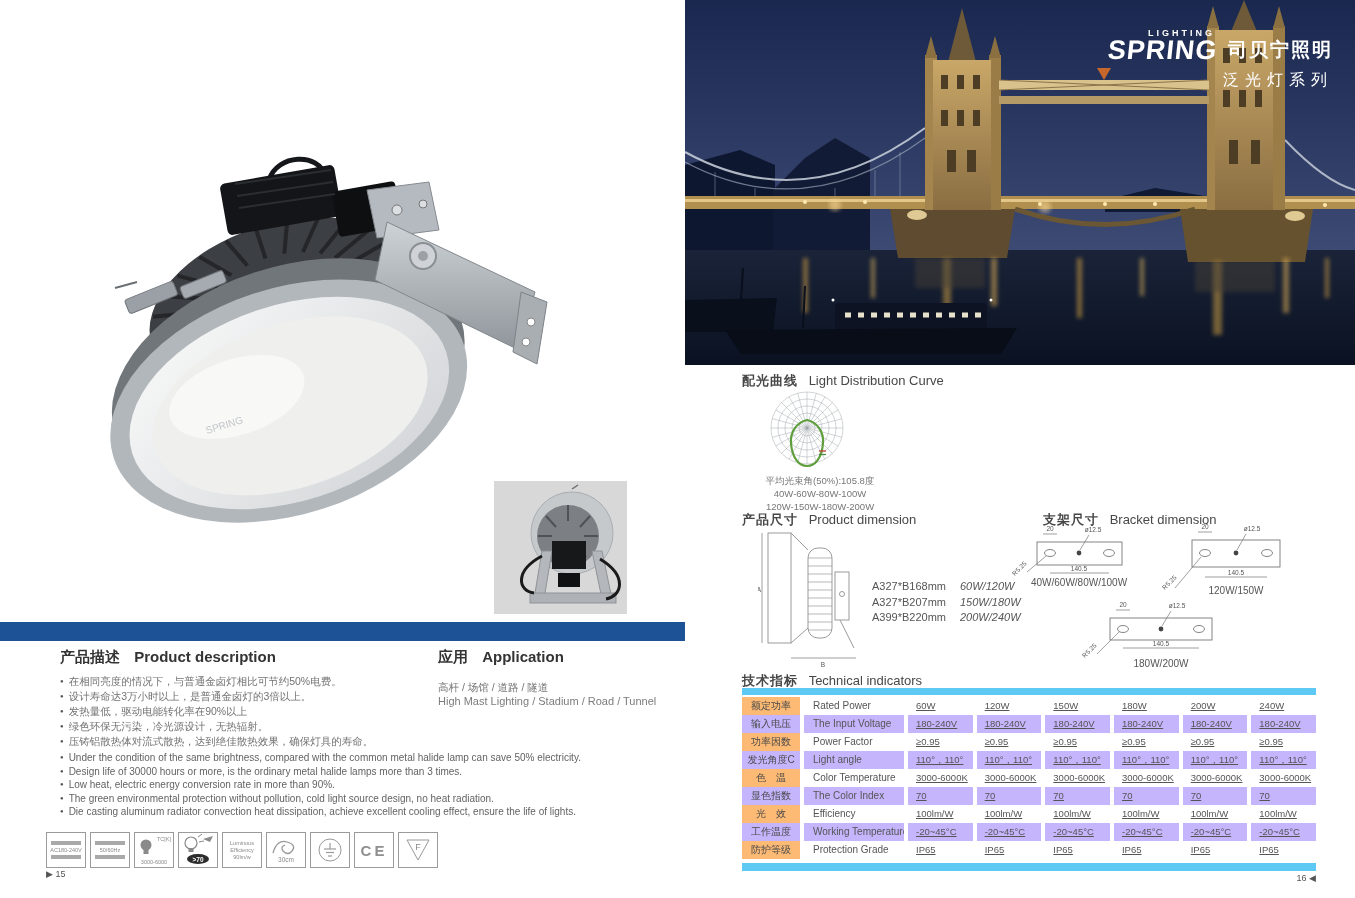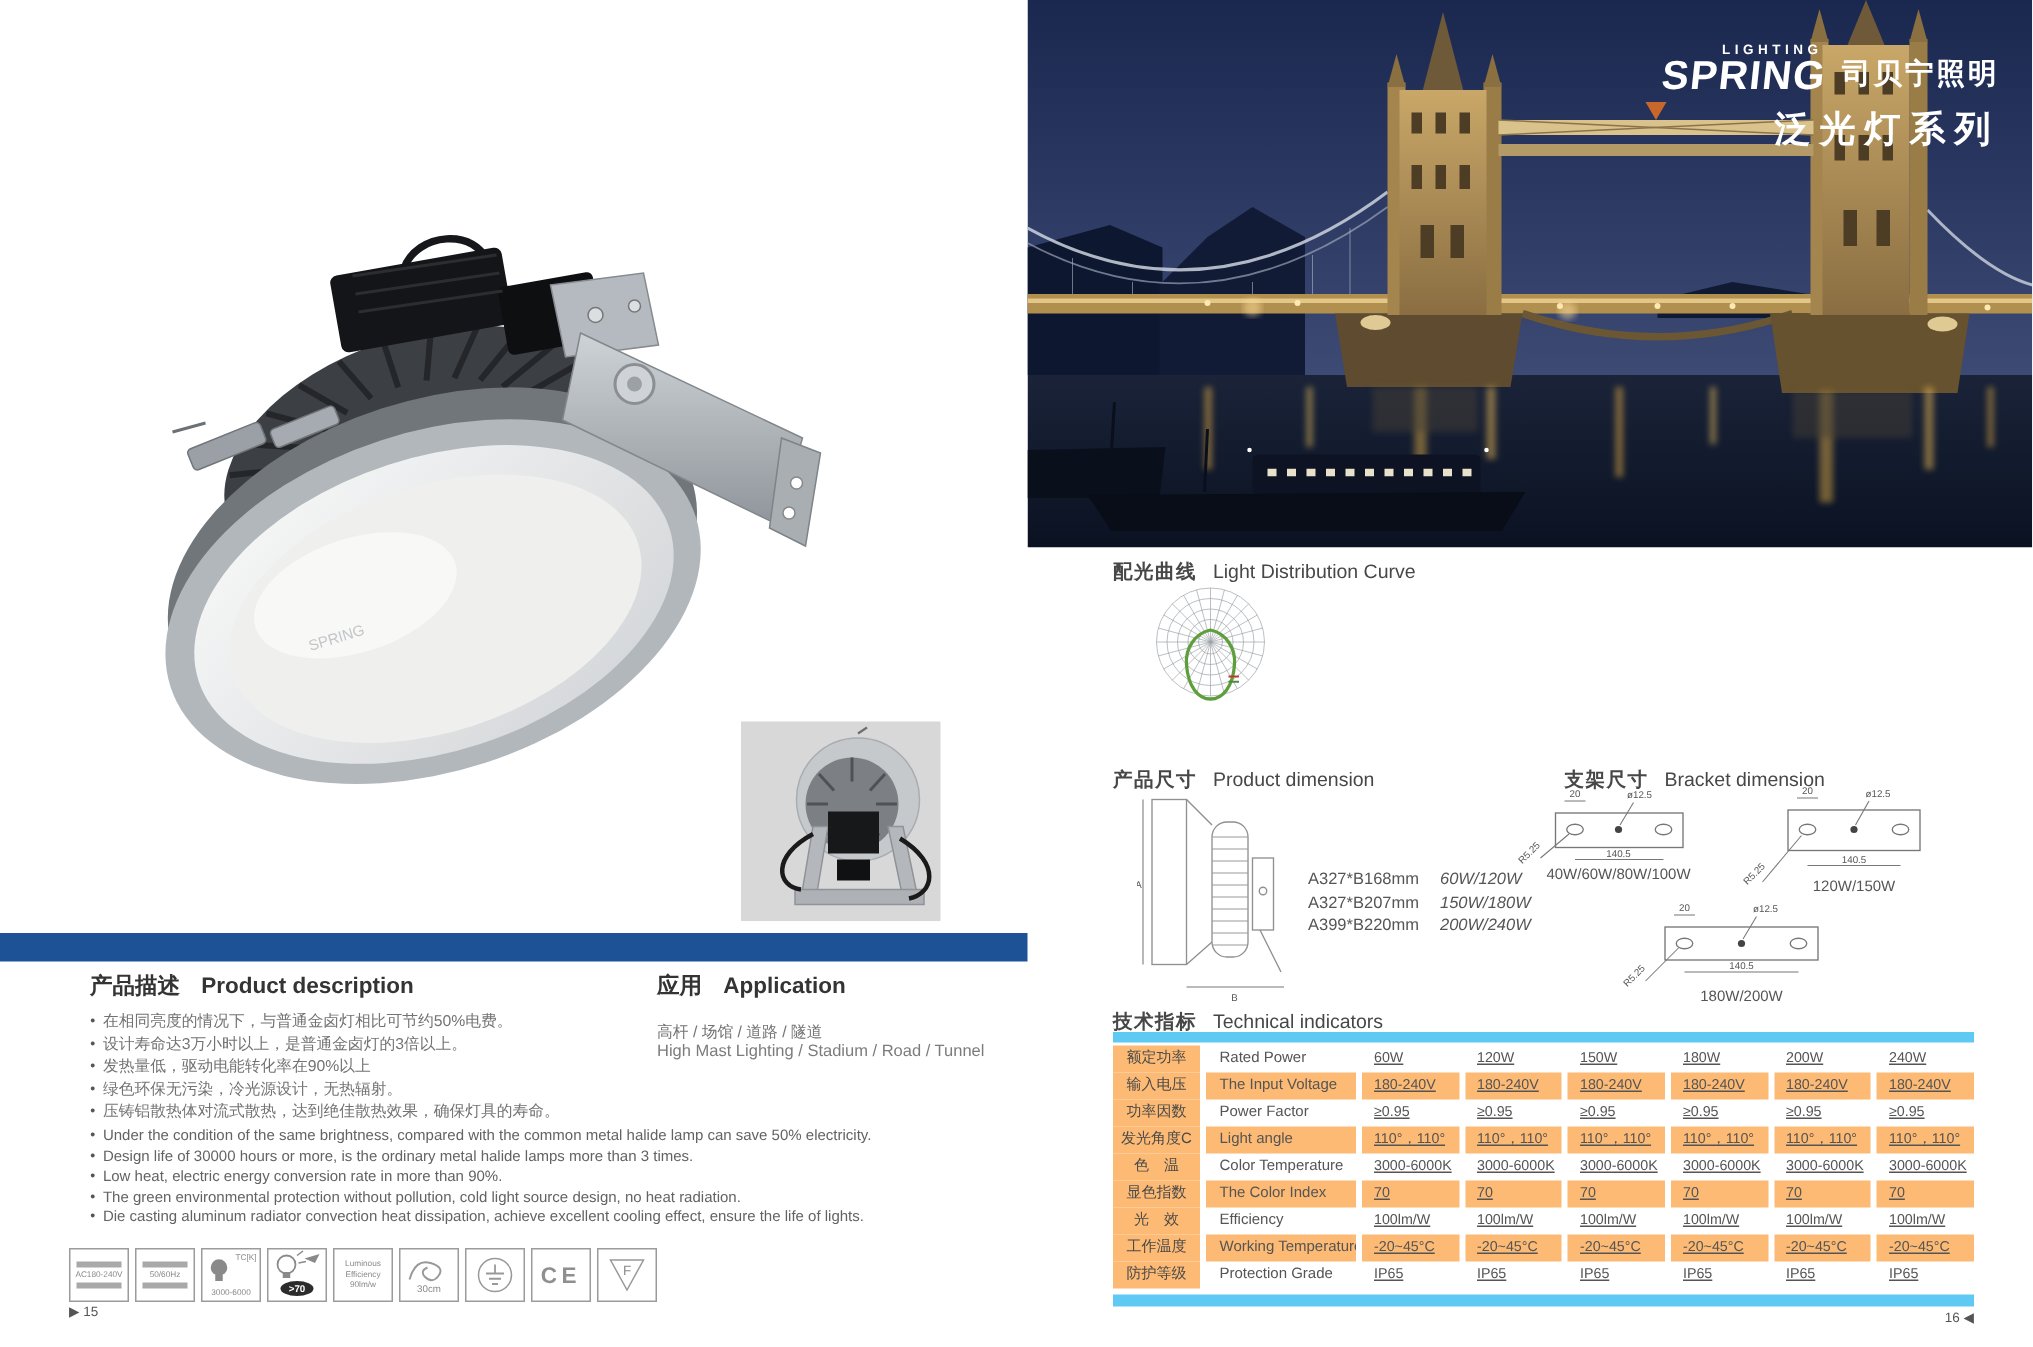--- a/index.html
+++ b/index.html
@@ -32,33 +32,33 @@
   .ce{font-size:15px;font-weight:600;color:#8f8f8f;letter-spacing:3px;}
   .pnum{position:absolute;font-size:9px;color:#555;}
   .inset{position:absolute;left:494px;top:481px;width:133px;height:133px;background:#d8d8d8;}
   
   .photo{position:absolute;left:685px;top:0;width:670px;height:365px;}
   .brand{position:absolute;left:685px;top:28px;width:648px;text-align:right;color:#fff;}
   .brand-top{display:flex;justify-content:flex-end;align-items:flex-end;}
   .lighting{font-size:9px;font-weight:700;letter-spacing:3px;text-align:right;margin-right:3px;}
   .spring{font-size:27px;font-weight:800;letter-spacing:1px;transform:skewX(-6deg);line-height:24px;}
   .brandcn{font-size:19px;font-weight:700;margin-left:10px;letter-spacing:2px;line-height:24px;}
-  .series{font-size:24px;font-weight:700;letter-spacing:6px;margin-top:8px;padding-left:21px;}
+  .series{font-size:16px;font-weight:400;letter-spacing:6px;margin-top:8px;padding-left:21px;}
   .ldc-cap{position:absolute;left:740px;top:474px;width:160px;text-align:center;
            font-size:9.5px;color:#777;line-height:13.2px;}
   .dimrows{position:absolute;left:872px;top:579px;font-size:11px;color:#555;line-height:15.5px;white-space:nowrap;}
   .dimrows .pw{margin-left:14px;font-style:italic;}
   
   .tech{position:absolute;left:742px;top:688px;width:574px;}
   .cyanbar{height:7px;background:#5ec9f2;margin-bottom:2px;}
   .cyanbar.bot{margin-top:4px;margin-bottom:0;height:8px;}
   .trow{display:grid;grid-template-columns:58px 100px repeat(6,1fr);column-gap:4px;height:18px;}
   .tc{line-height:18px;font-size:9.5px;color:#555;white-space:nowrap;overflow:hidden;}
   .tc.lbl{background:#fdba74;text-align:center;font-size:10px;color:#4a4a4a;}
-  .trow.alt .tc{background:#fdba74;}
+  .trow.alt .tc{background:#c4b5fd;}
   .tc.en{padding-left:9px;font-size:10px;}
   .tc.val{padding-left:8px;text-decoration:underline;}
   
   .plate{fill:none;stroke:#777;stroke-width:0.9;}
   .dim{stroke:#777;stroke-width:0.7;}
   .dimtxt{font-size:6.5px;fill:#555;text-anchor:middle;font-family:"Liberation Sans",sans-serif;}
   .blabel{font-size:10px;fill:#555;text-anchor:middle;font-family:"Liberation Sans",sans-serif;}
   .draw{fill:none;stroke:#909090;stroke-width:0.9;}
   #polar-grid circle,#polar-grid line{fill:none;stroke:#9aa0a6;stroke-width:0.45;}
 </style>
@@ -418,20 +418,25 @@
         <line x1="50" y1="42" x2="59.3" y2="7.2"></line>
         <line x1="50" y1="42" x2="68.0" y2="10.8"></line>
         <line x1="50" y1="42" x2="75.5" y2="16.5"></line>
         <line x1="50" y1="42" x2="81.2" y2="24.0"></line>
         <line x1="50" y1="42" x2="84.8" y2="32.7"></line>
       </g>
     <path d="M50,34 C60,36 67,46 66,57 C65,72 58,80 50,80 C42,80 35,72 34,57 C33,46 40,36 50,34 Z" fill="none" stroke="#5f9e3c" stroke-width="2.2"></path>
     <line x1="62" y1="65" x2="69" y2="65" stroke="#c23b2e" stroke-width="1.3"></line>
     <line x1="62" y1="68.5" x2="69" y2="68.5" stroke="#4c8c3f" stroke-width="1.3"></line>
   </svg>
+  <div class="ldc-cap">
+    <div>平均光束角(50%):105.8度</div>
+    <div>40W-60W-80W-100W</div>
+    <div>120W-150W-180W-200W</div>
+  </div>
 
   <div class="sech" style="left:742px;top:511px;">
     <span class="zh">产品尺寸</span>
     <span class="en">Product dimension</span>
   </div>
   <svg viewBox="0 0 115 142" style="position:absolute;left:758px;top:526px;width:115px;height:142px">
     <rect x="10" y="7" width="23" height="110" class="draw"></rect>
     <line x1="33" y1="7" x2="50" y2="24" class="draw"></line>
     <line x1="33" y1="117" x2="50" y2="102" class="draw"></line>
     <rect x="50" y="22" width="24" height="90" rx="10" class="draw"></rect>

